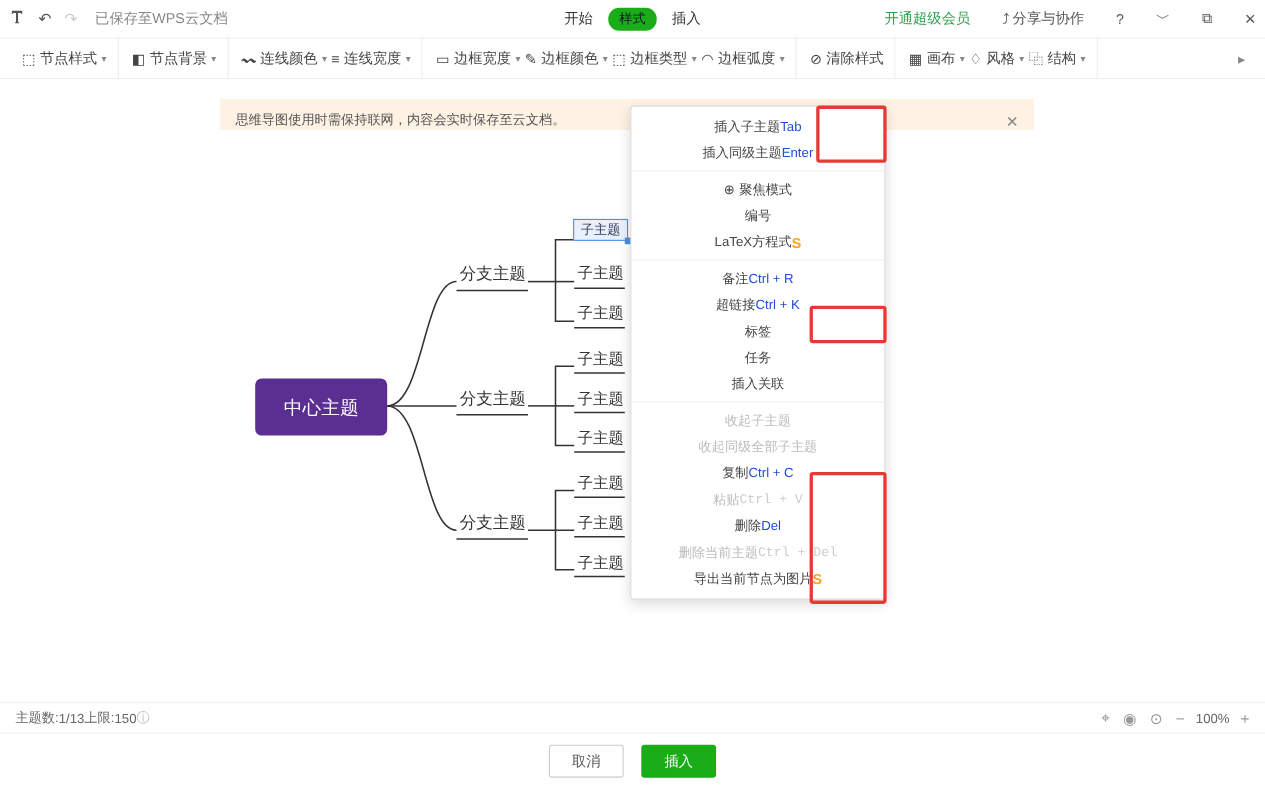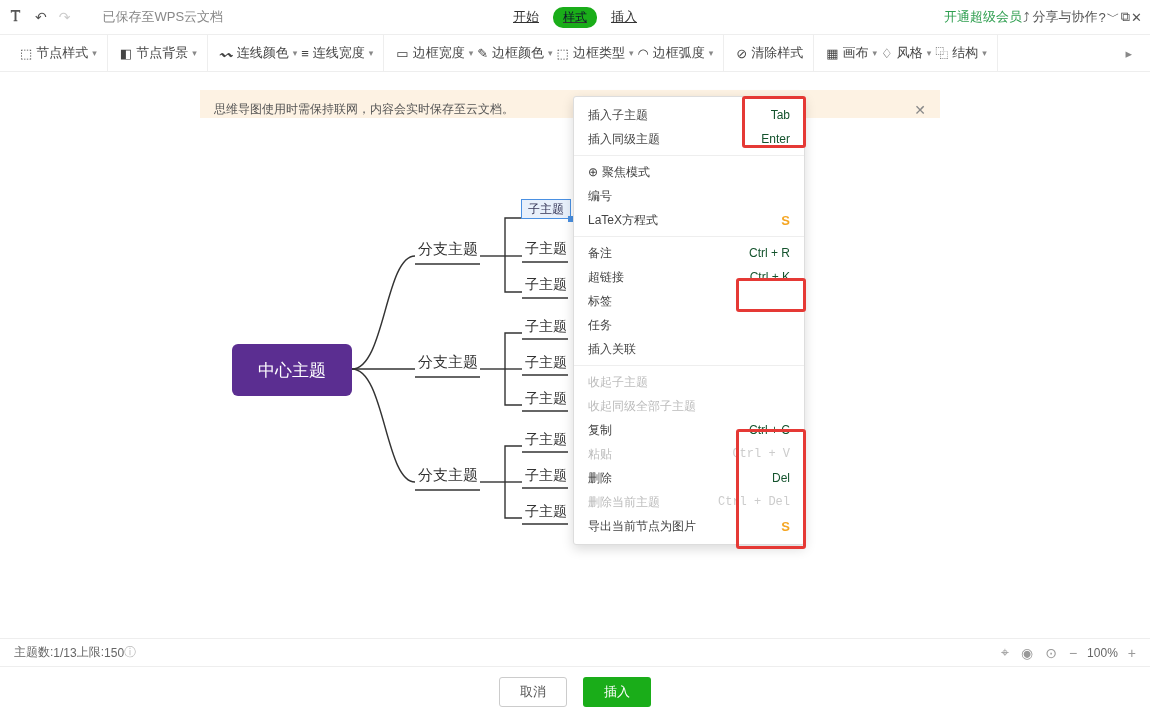--- a/index.html
+++ b/index.html
@@ -2,25 +2,25 @@
 <html><head>
 <meta charset="utf-8">
 <style>
 * { margin:0; padding:0; box-sizing:border-box; font-family:"Microsoft YaHei","PingFang SC",Arial,sans-serif; }
 body { width:1150px; height:716px; background:#fff; position:relative; overflow:hidden; font-size:13px; color:#333; }
 
 
 .topbar { display:flex; align-items:center; height:34px; padding:0 8px; gap:10px; }
 .topbar .left { display:flex; align-items:center; gap:12px; }
 .topbar .icon-btn { color:#555; cursor:pointer; font-size:14px; }
-.topbar .save-txt { color:#888; font-size:13px; margin-left:20px; }
-.topbar .center { position:absolute; left:50%; transform:translateX(-50%); display:flex; align-items:center; gap:14px;text-decoration:underline; }
+.topbar .save-txt { color:#888; font-size:13px; margin-left:4px; }
+.topbar .center { position:absolute; left:50%; transform:translateX(-50%); display:flex; align-items:center; gap:14px; }
 .topbar .tab { font-size:13px; color:#333; cursor:pointer; }
 .topbar .tab.active { background:#1aad19; color:#0f172a; padding:2px 10px; border-radius:10px; font-size:12px; }
-.topbar .right { margin-left:auto; display:flex; align-items:center; gap:1px; }
+.topbar .right { margin-left:auto; display:flex; align-items:center; gap:29px; }
 .topbar .lnk-green { color:#2e9e4f; font-size:13px; }
 .topbar .lnk { color:#555; font-size:13px; display:flex; align-items:center; gap:3px; }
 
 
 .toolbar { display:flex; align-items:center; height:38px; padding:0 10px; border-top:1px solid #eee; border-bottom:1px solid #eee; gap:2px; }
 .tgroup { display:flex; align-items:center; gap:4px; padding:0 10px; height:38px; border-right:1px solid #eee; }
 .ti { display:flex; align-items:center; gap:4px; color:#444; cursor:pointer; font-size:13px; }
 .ti .caret { color:#888; font-size:9px; }
 .toolbar .more { margin-left:auto; color:#888; padding:0 8px; cursor:pointer; }
 
@@ -33,23 +33,23 @@
 svg.mind { position:absolute; top:0; left:0; }
 .node { position:absolute; font-size:14px; color:#333; }
 .center-node { position:absolute; left:232px; top:272px; width:120px; height:52px; background:#5b2e91; color:#fff; border-radius:6px; display:flex; align-items:center; justify-content:center; font-size:17px; }
 .branch { color:#333; font-size:15px; }
 .sub { font-size:14px; color:#333; }
 .sel-node { position:absolute; left:521px; top:127px; width:50px; height:20px; border:1.5px solid #4a90e2; background:#e8f0fb; display:flex; align-items:center; justify-content:center; font-size:12px; color:#335; }
 .sel-node::after { content:""; position:absolute; right:-4px; bottom:-4px; width:6px; height:6px; background:#4a90e2; }
 
 
 .ctx { position:absolute; left:573px; top:96px; width:232px; background:#fff; border:1px solid #ddd; border-radius:3px; box-shadow:0 4px 12px rgba(0,0,0,0.15); padding:6px 0; z-index:20; }
-.ctx .item { display:flex; align-items:center; justify-content:space-between; padding:0 14px; height:24px; font-size:12px; color:#444; cursor:pointer; }
+.ctx .item { display:flex; align-items:center; justify-content:center; padding:0 14px; height:24px; font-size:12px; color:#444; cursor:pointer; }
 .ctx .item.disabled { color:#bbb; cursor:default; }
-.ctx .item .cut { color:#14532d; font-size:12px; }
+.ctx .item .cut { color:#1d4ed8; font-size:12px; }
 .ctx .item.disabled .cut { color:#ccc;font-family:Liberation Mono, monospace; }
 .ctx .item .coin { color:#f5a623; font-size:13px; font-weight:bold; }
 .ctx .sep { height:1px; background:#eee; margin:4px 0; }
 .redbox { position:absolute; border:3px solid #e53935; border-radius:3px; z-index:30; pointer-events:none; }
 .rb1 { left:742px; top:96px; width:64px; height:52px; }
 .rb2 { left:736px; top:278px; width:70px; height:34px; }
 .rb3 { left:736px; top:429px; width:70px; height:120px; }
 
 
 .status { position:absolute; left:0; bottom:50px; width:1150px; height:28px; border-top:1px solid #eee; display:flex; align-items:center; padding:0 14px; font-size:12px; color:#666; }

